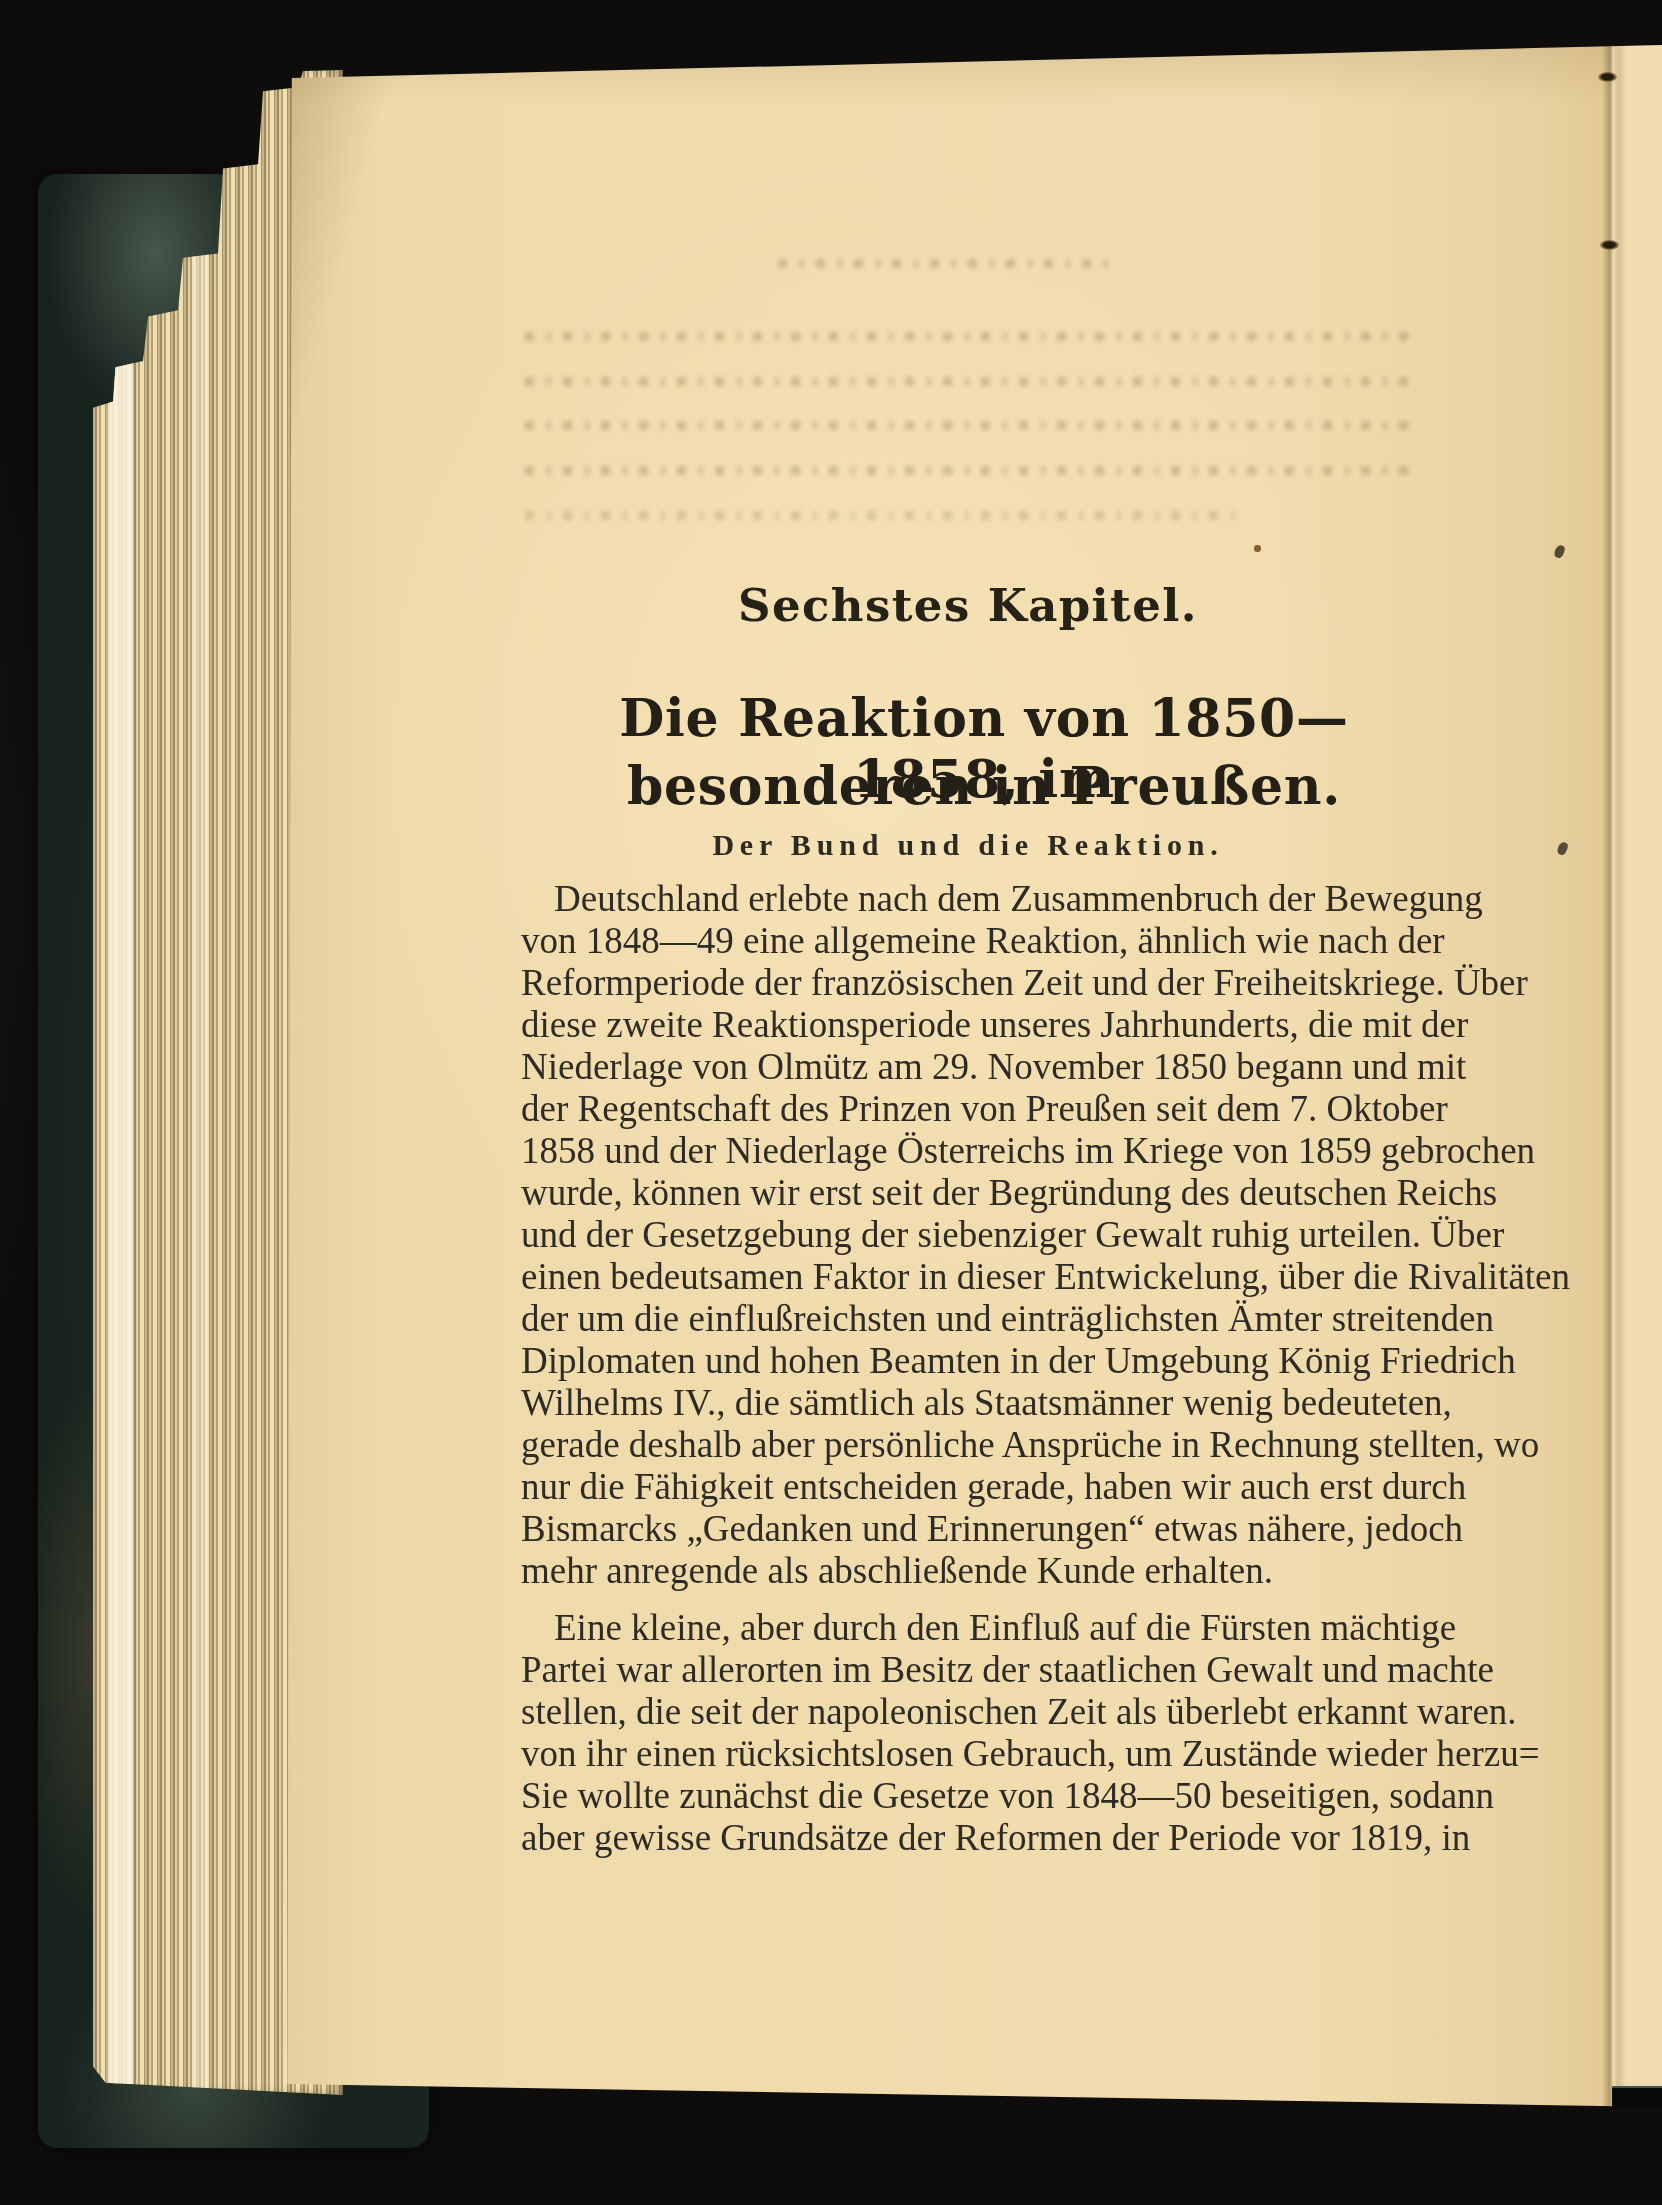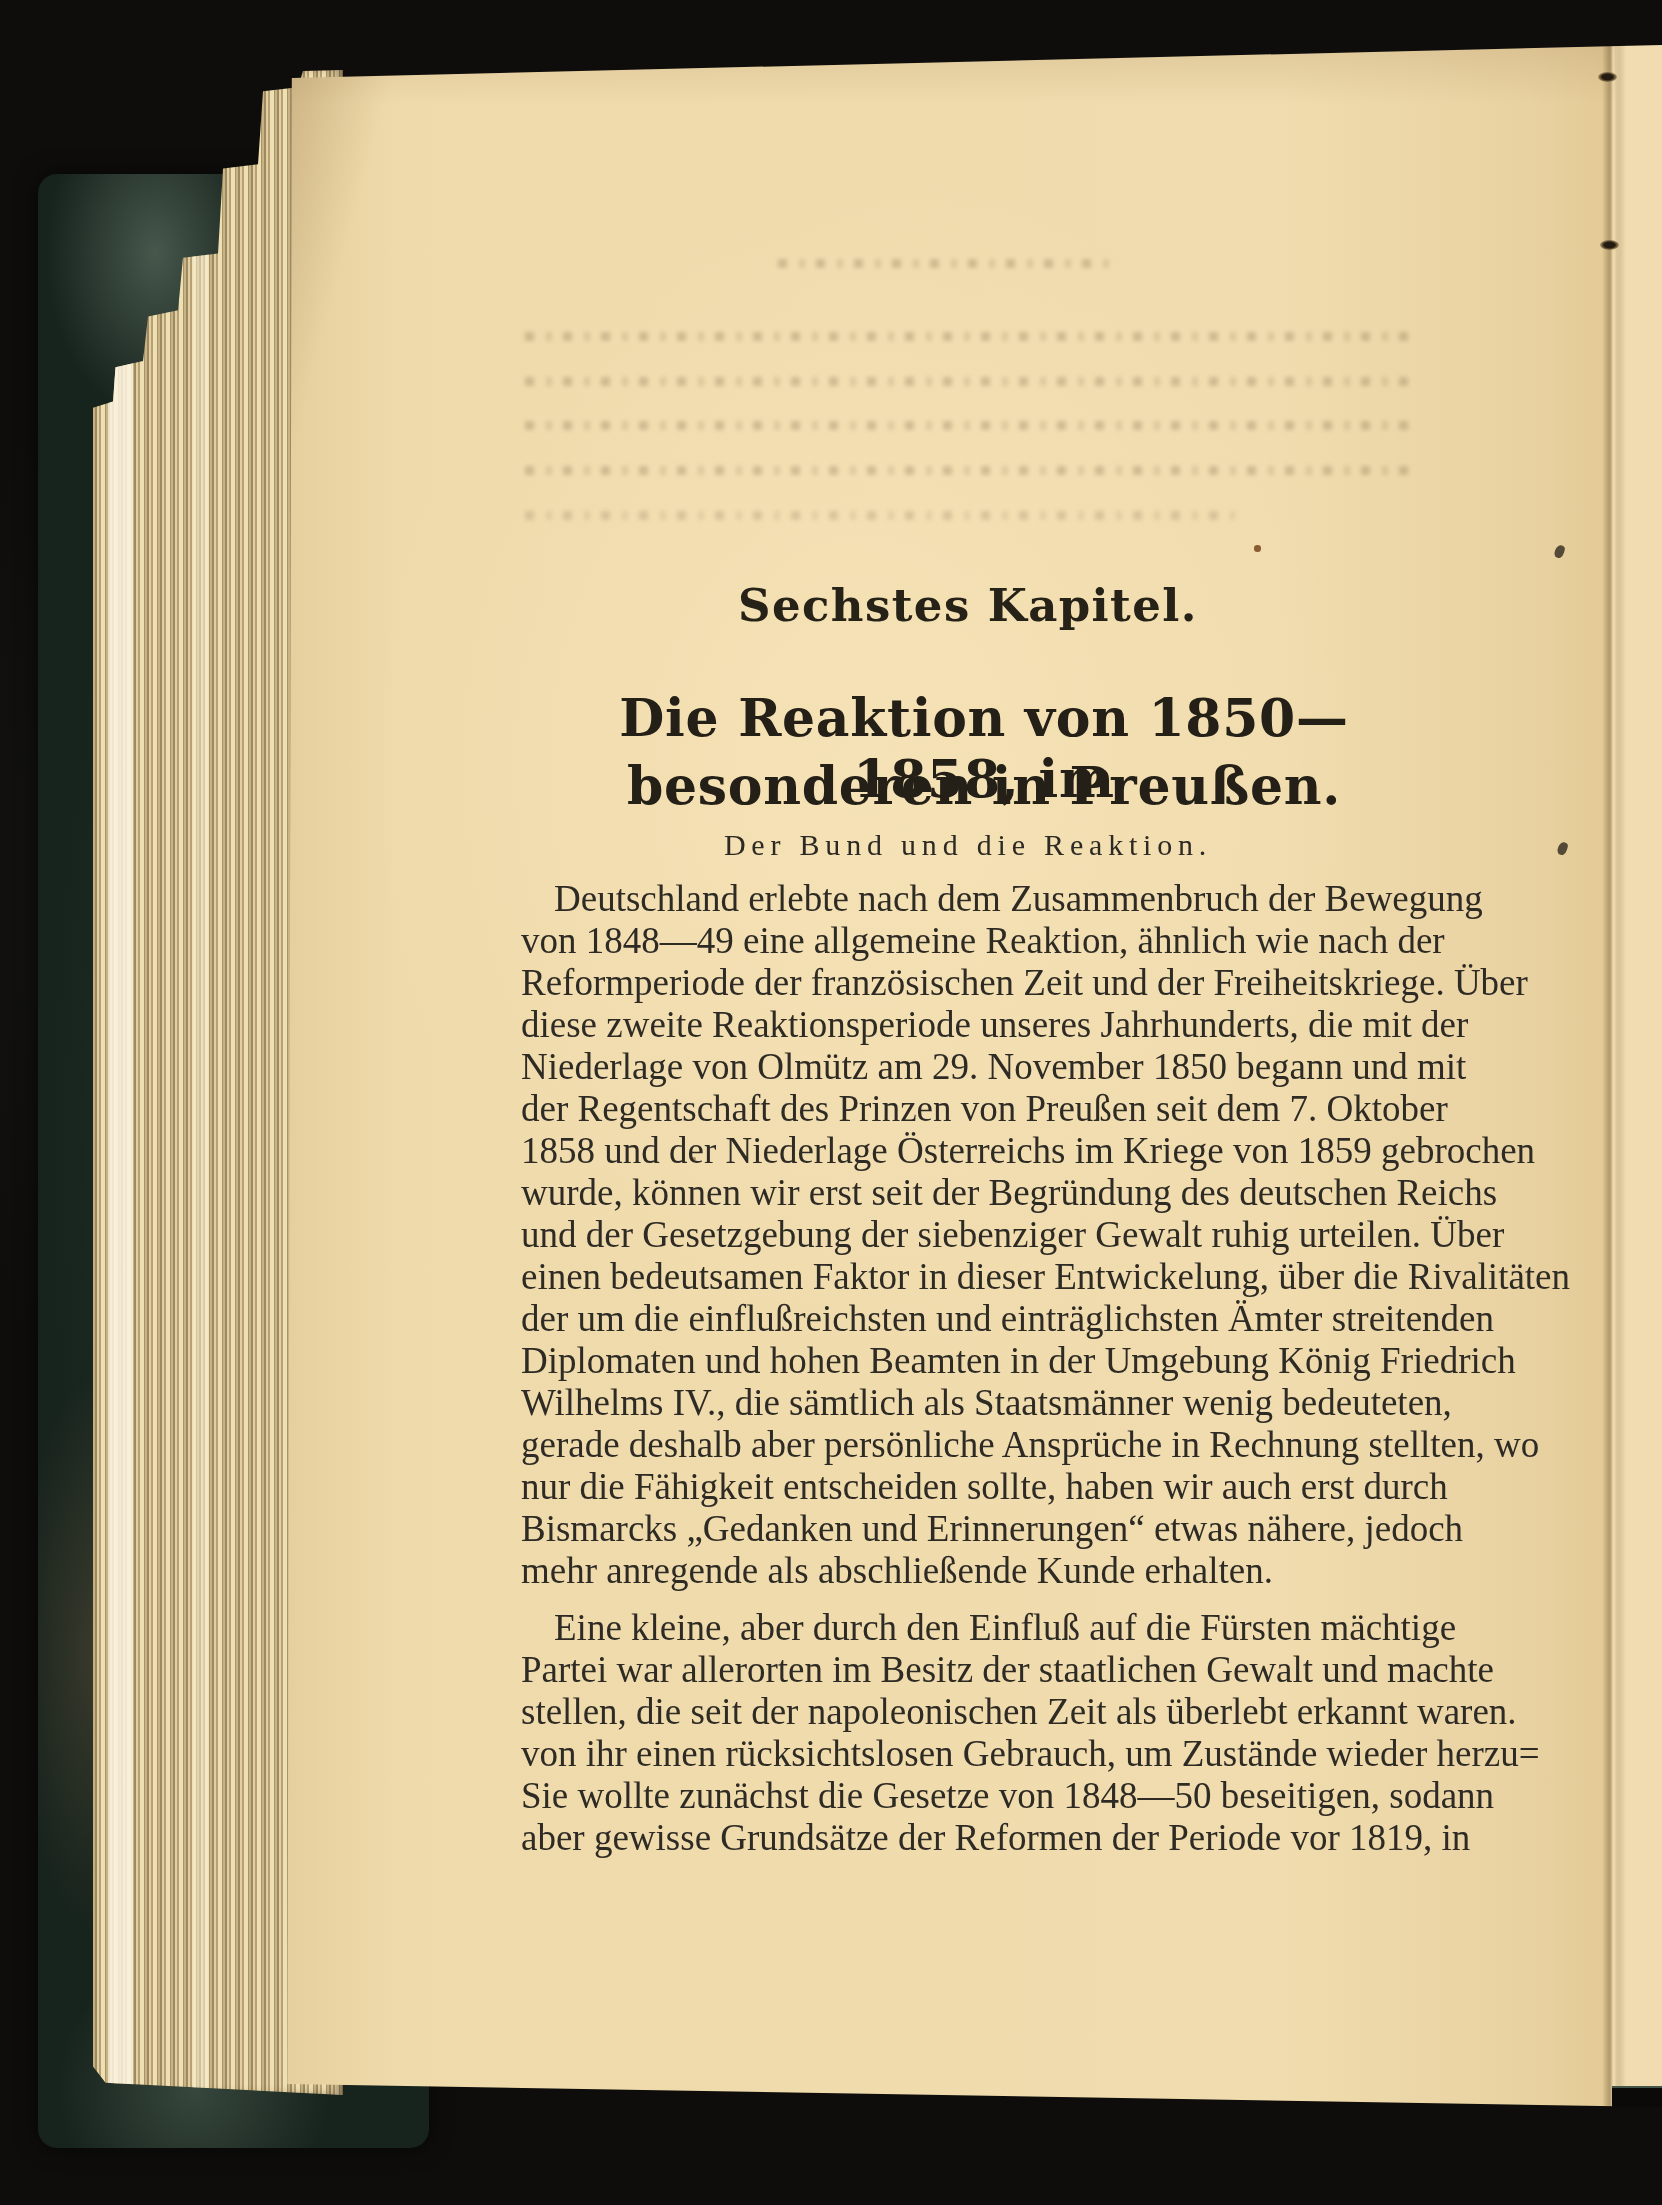--- a/index.html
+++ b/index.html
@@ -108,21 +108,21 @@
     position: absolute; left: 235px; width: 894px;
     margin: 16px; text-align: center;
     font-family: "DejaVu Serif", serif;
     font-size: 52px; font-weight: bold; color: #242018; letter-spacing: 0.7px;
   }
   #title1 { top: 629px; }
   #title2 { top: 697px; }
   .section-heading {
     position: absolute; left: 235px; width: 894px; top: 786px;
     margin: 0; text-align: center;
-    font-size: 30px; font-weight: normal; color: #2d2a24; letter-spacing: 5.8px;
+    font-size: 30px; font-weight: bold; color: #2d2a24; letter-spacing: 5.8px;
   }
   .para {
     position: absolute; left: 235px; width: 894px;
     font-size: 37px; color: #2e2b25;
   }
   #para1 { top: 836px; }
   #para2 { top: 1565px; }
   .text-line {
     height: 42px; line-height: 42px;
     text-align: justify; text-align-last: justify;
@@ -176,21 +176,21 @@
         <div class="text-line">Niederlage von Olmütz am 29. November 1850 begann und mit</div>
         <div class="text-line">der Regentschaft des Prinzen von Preußen seit dem 7. Oktober</div>
         <div class="text-line">1858 und der Niederlage Österreichs im Kriege von 1859 gebrochen</div>
         <div class="text-line">wurde, können wir erst seit der Begründung des deutschen Reichs</div>
         <div class="text-line">und der Gesetzgebung der siebenziger Gewalt ruhig urteilen.  Über</div>
         <div class="text-line">einen bedeutsamen Faktor in dieser Entwickelung, über die Rivalitäten</div>
         <div class="text-line">der um die einflußreichsten und einträglichsten Ämter streitenden</div>
         <div class="text-line">Diplomaten und hohen Beamten in der Umgebung König Friedrich</div>
         <div class="text-line">Wilhelms IV., die sämtlich als Staatsmänner wenig bedeuteten,</div>
         <div class="text-line">gerade deshalb aber persönliche Ansprüche in Rechnung stellten, wo</div>
-        <div class="text-line">nur die Fähigkeit entscheiden sollte, haben wir auch erst durch</div>
+        <div class="text-line">nur die Fähigkeit entscheiden gerade, haben wir auch erst durch</div>
         <div class="text-line">Bismarcks „Gedanken und Erinnerungen“ etwas nähere, jedoch</div>
         <div class="text-line">mehr anregende als abschließende Kunde erhalten.</div>
       </div>
 
     <div id="para2" class="para" data-indent-first="true" data-justify-last="true">
         <div class="text-line">Eine kleine, aber durch den Einfluß auf die Fürsten mächtige</div>
         <div class="text-line">Partei war allerorten im Besitz der staatlichen Gewalt und machte</div>
         <div class="text-line">stellen, die seit der napoleonischen Zeit als überlebt erkannt waren.</div>
         <div class="text-line">von ihr einen rücksichtslosen Gebrauch, um Zustände wieder herzu=</div>
         <div class="text-line">Sie wollte zunächst die Gesetze von 1848—50 beseitigen, sodann</div>

